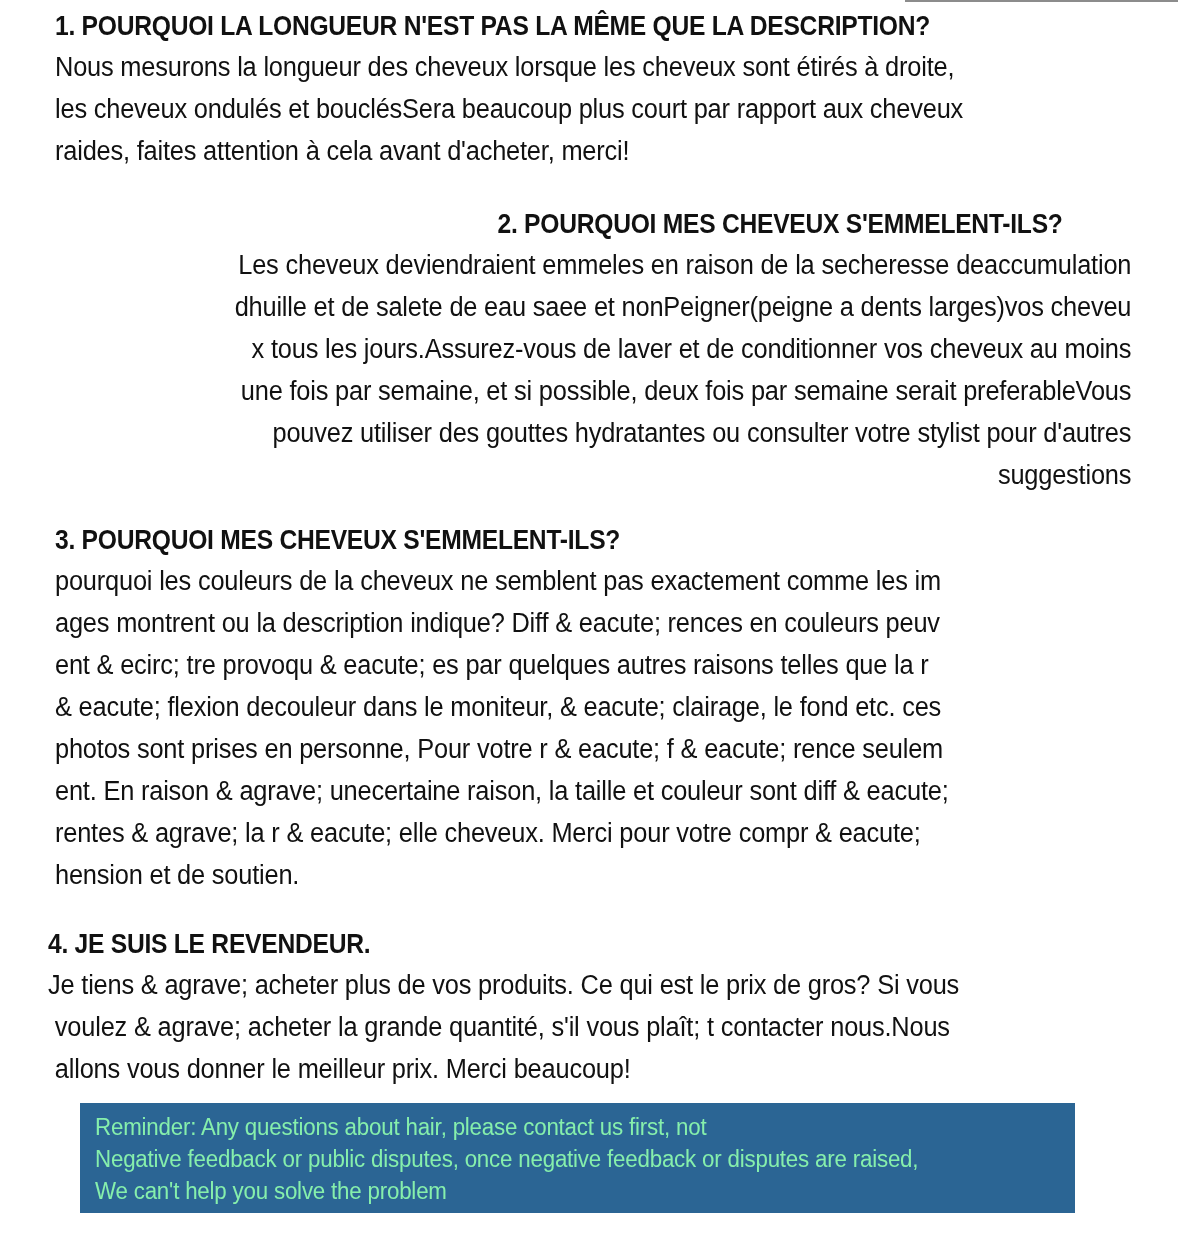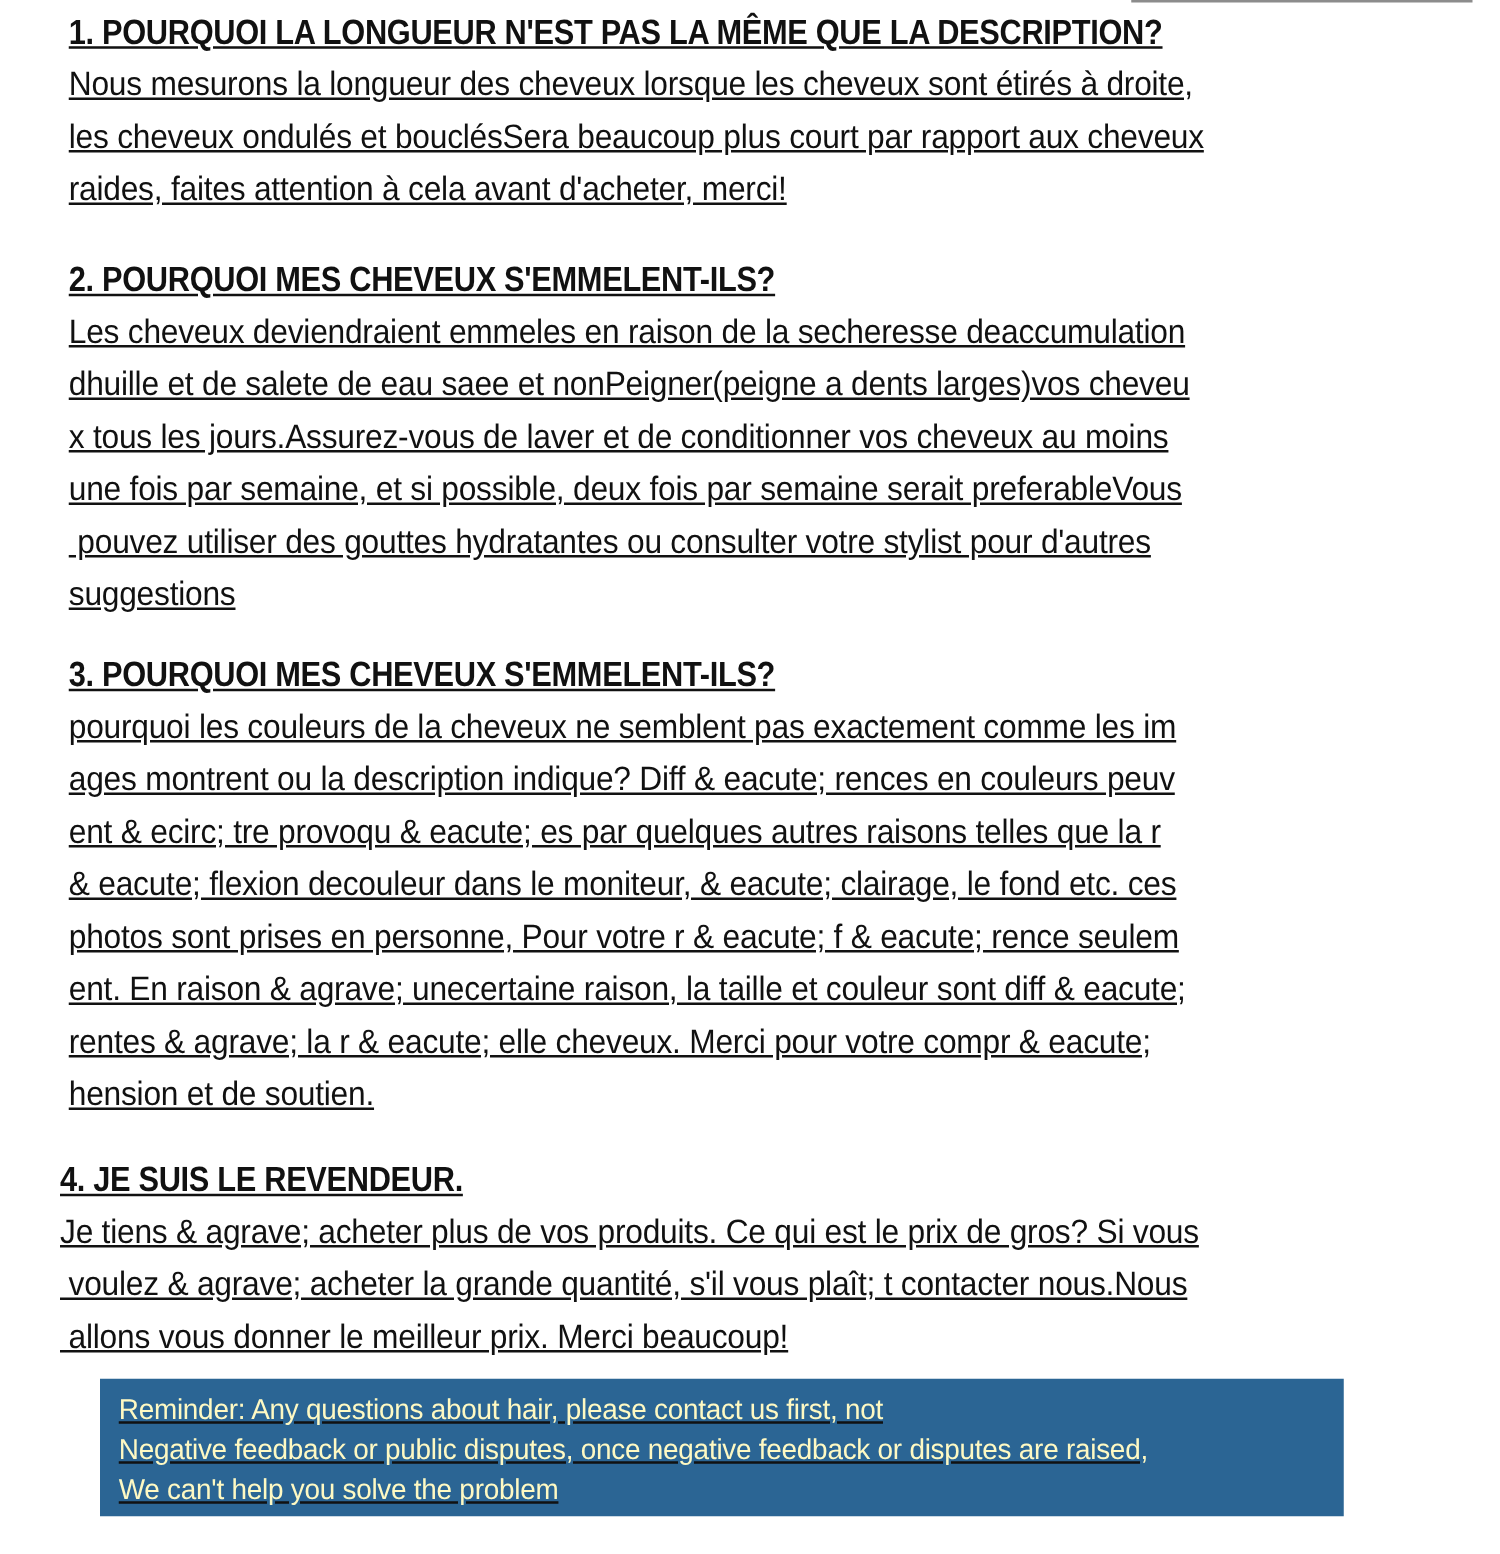--- a/index.html
+++ b/index.html
@@ -18,41 +18,40 @@
   .top-divider {
     position: absolute;
     top: 0;
     left: 905px;
     width: 273px;
     height: 2px;
     background: #8c8c8c;
   }
   .content {
     padding: 6px 0 0 55px;
-    text-decoration: underline;
   }
   .faq-section { }
   .faq-heading {
     font-size: 28px;
     font-weight: 700;
     line-height: 40px;
     white-space: pre;
     letter-spacing: -0.3px;
     transform: scaleX(0.88);
     transform-origin: 0 50%;
   }
   .faq-line {
     font-size: 27px;
     line-height: 42px;
     white-space: pre;
     letter-spacing: -0.2px;
     transform: scaleX(0.94);
     transform-origin: 0 50%;
   }
-  .sec-2 { margin-top: 32px; }
+  .sec-2 { margin-top: 32px; text-align: right; }
   .sec-3 { margin-top: 24px; }
   .sec-4 { margin-top: 28px; margin-left: -7px; }
   .reminder-box {
     box-sizing: border-box;
     margin-top: 13px;
     margin-left: 25px;
     width: 995px;
     height: 110px;
     padding: 8px 10px 6px 15px;
   }
@@ -101,19 +100,19 @@
     <div class="faq-line">hension et de soutien.</div>
   </div>
 
   <div class="faq-section sec-4">
     <div class="faq-heading">4. JE SUIS LE REVENDEUR.</div>
     <div class="faq-line">Je tiens &amp; agrave; acheter plus de vos produits. Ce qui est le prix de gros? Si vous</div>
     <div class="faq-line"> voulez &amp; agrave; acheter la grande quantité, s'il vous plaît; t contacter nous.Nous</div>
     <div class="faq-line"> allons vous donner le meilleur prix. Merci beaucoup!</div>
   </div>
 
-  <div class="reminder-box" style="background: rgb(43, 101, 148); color: #fef9c3;">
+  <div class="reminder-box" style="background: rgb(43, 101, 148); color: #86efac;">
     <div class="reminder-line">Reminder: Any questions about hair, please contact us first, not</div>
     <div class="reminder-line">Negative feedback or public disputes, once negative feedback or disputes are raised,</div>
     <div class="reminder-line">We can't help you solve the problem</div>
   </div>
 
 </div>
 
 </body></html>

